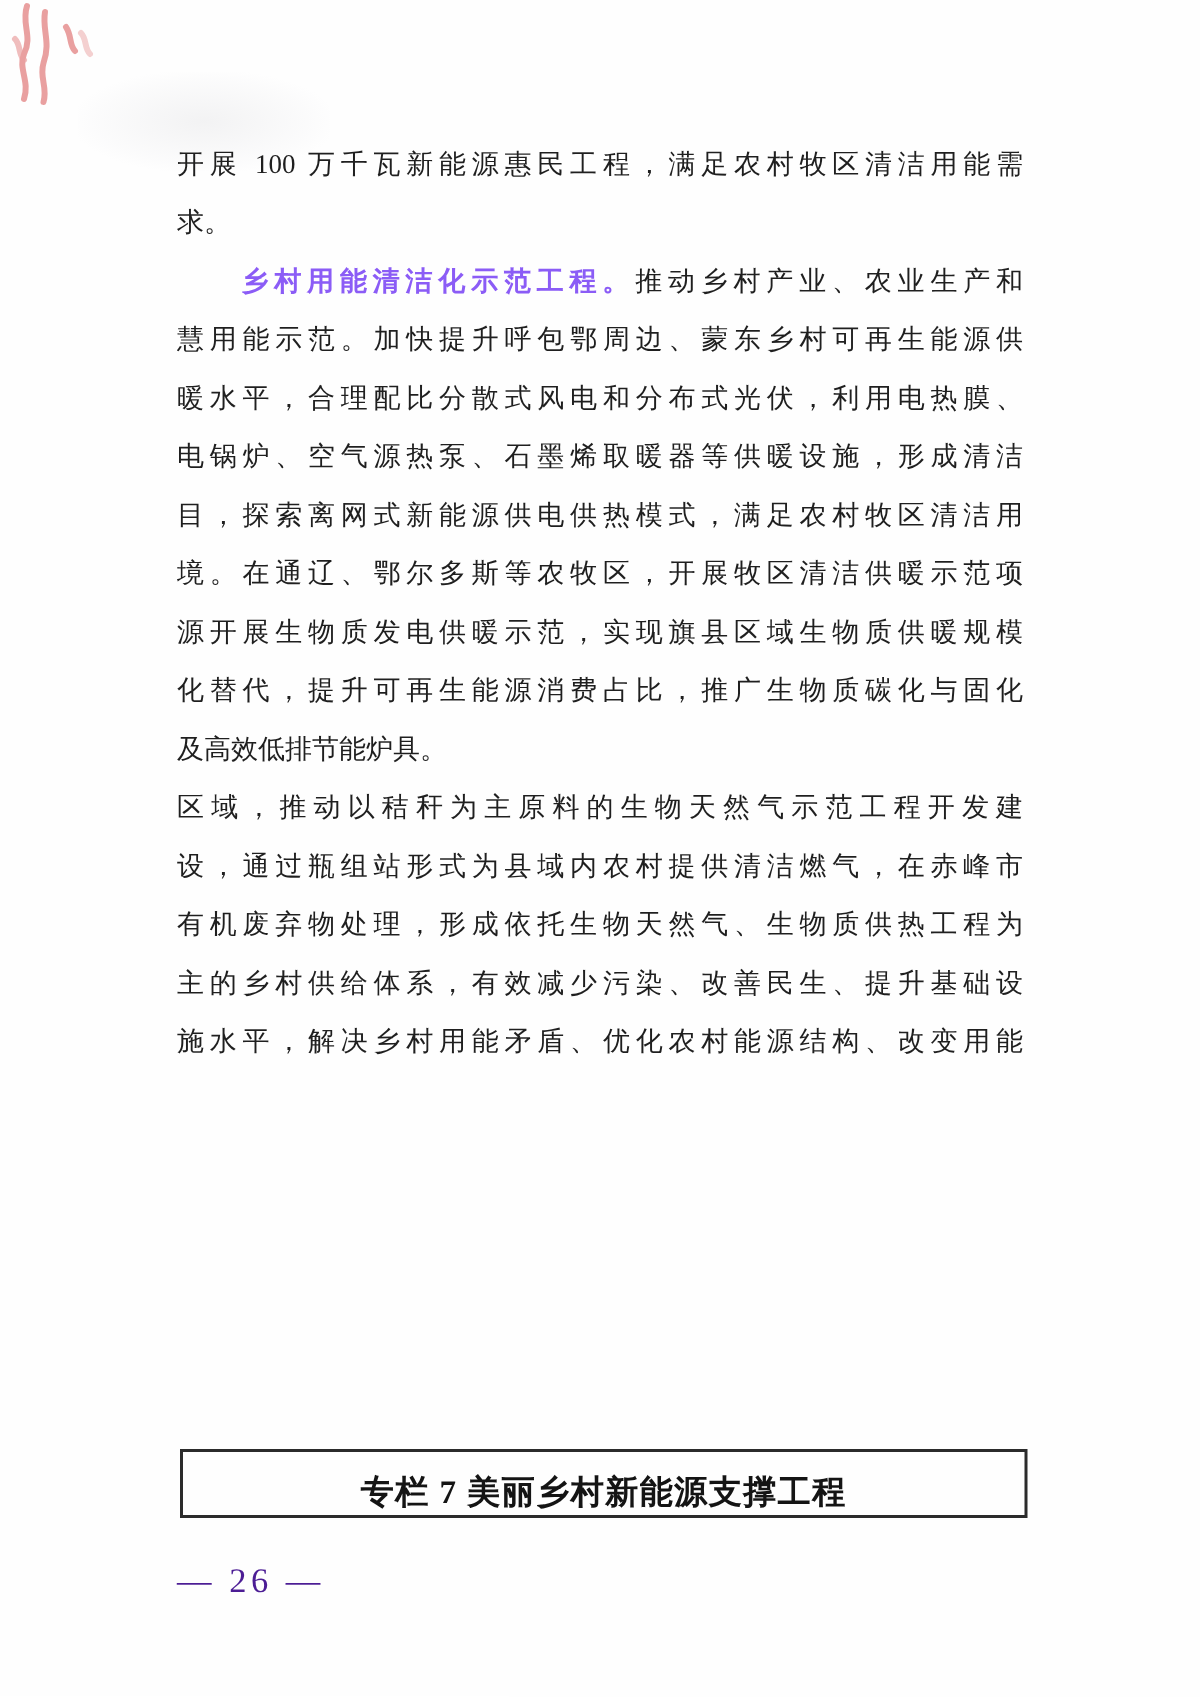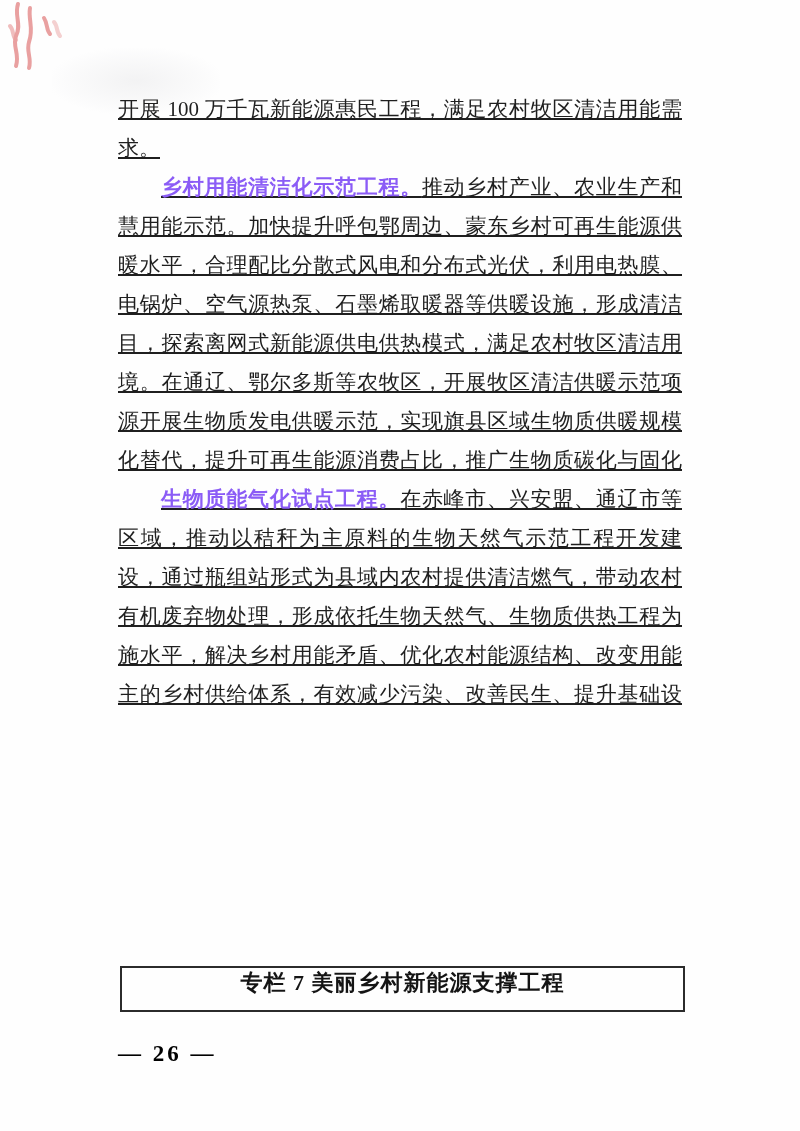--- a/index.html
+++ b/index.html
@@ -16,41 +16,41 @@
     pointer-events:none;
   }
   .scribble{position:absolute;left:2px;top:0px;pointer-events:none;}
   
   .doc-body{
     position:absolute;left:118px;top:90px;width:564px;
     color:#1f1f1f;
   }
   .para{margin:0;padding:0;}
   .line{
-    font-size:21px;line-height:39px;height:39px;
+    font-size:18px;line-height:39px;height:39px;
     text-align:justify;text-align-last:justify;
     text-justify:inter-character;
-    white-space:normal;overflow:hidden;text-decoration:underline;
+    white-space:normal;overflow:hidden;
   }
   .line.last{text-align-last:left;}
   .line.ind{text-indent:43px;}
   .line b{font-weight:700;color:#8b5cf6;}
   
   .callout{
     position:absolute;left:120px;top:966px;width:561px;height:42px;
     border:2px solid #2b2b2b;background:#fefefe;
-    display:flex;align-items:flex-start;justify-content:center;
+    display:flex;align-items:flex-end;justify-content:center;
   }
   .callout-title{
     font-weight:700;font-size:22px;color:#141414;letter-spacing:1px;
   }
   
   .footer{
     position:absolute;left:118px;top:1041px;
-    font-size:23px;color:#000000;letter-spacing:3px;font-weight:bold;
+    font-size:23px;color:#4c1d95;letter-spacing:3px;
   }
 </style>
 </head>
 <body>
 
 <div class="page">
 
   <svg class="scribble" width="90" height="90" viewBox="0 0 90 90">
     <g fill="none" stroke="#d85555" stroke-width="4" stroke-linecap="round" opacity="0.55">
       <path d="M16 4 C 12 16, 20 24, 14 36 C 10 46, 18 54, 14 66"></path>
@@ -69,28 +69,28 @@
       </div>
       <div class="para">
         <div class="line ind"><b>乡村用能清洁化示范工程。</b>推动乡村产业、农业生产和</div>
         <div class="line">慧用能示范。加快提升呼包鄂周边、蒙东乡村可再生能源供</div>
         <div class="line">暖水平，合理配比分散式风电和分布式光伏，利用电热膜、</div>
         <div class="line">电锅炉、空气源热泵、石墨烯取暖器等供暖设施，形成清洁</div>
         <div class="line">目，探索离网式新能源供电供热模式，满足农村牧区清洁用</div>
         <div class="line">境。在通辽、鄂尔多斯等农牧区，开展牧区清洁供暖示范项</div>
         <div class="line">源开展生物质发电供暖示范，实现旗县区域生物质供暖规模</div>
         <div class="line">化替代，提升可再生能源消费占比，推广生物质碳化与固化</div>
+        <div class="line last">及高效低排节能炉具。</div>
       </div>
       <div class="para">
-        <div class="line ind"><b>生物质能气化试点工程。</b>在赤峰市、兴安盟、通辽市等</div>
         <div class="line">区域，推动以秸秆为主原料的生物天然气示范工程开发建</div>
-        <div class="line">设，通过瓶组站形式为县域内农村提供清洁燃气，带动农村</div>
+        <div class="line">设，通过瓶组站形式为县域内农村提供清洁燃气，在赤峰市</div>
         <div class="line">有机废弃物处理，形成依托生物天然气、生物质供热工程为</div>
+        <div class="line">主的乡村供给体系，有效减少污染、改善民生、提升基础设</div>
         <div class="line">施水平，解决乡村用能矛盾、优化农村能源结构、改变用能</div>
-        <div class="line">主的乡村供给体系，有效减少污染、改善民生、提升基础设</div>
       </div>
     </div>
 
   <div class="callout">
     <span class="callout-title">专栏 7 美丽乡村新能源支撑工程</span>
   </div>
 
   <div class="footer">— 26 —</div>
 
 </div>

